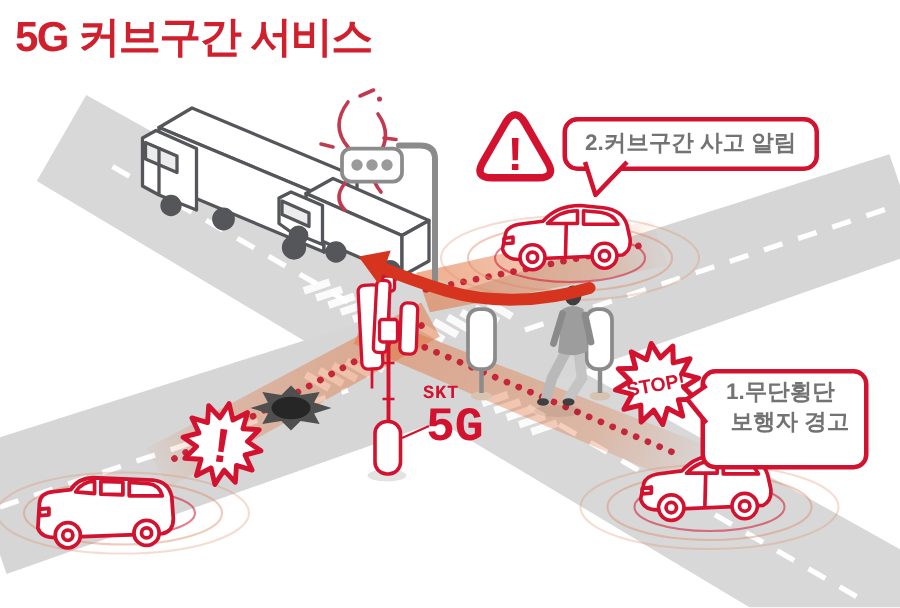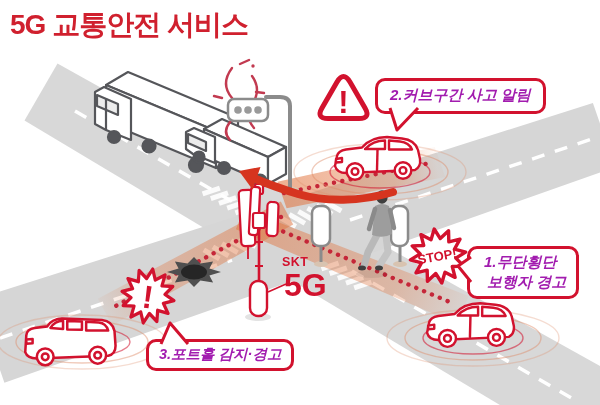--- a/index.html
+++ b/index.html
@@ -2,27 +2,27 @@
 <html><head>
 <meta charset="utf-8">
 <style>
   html,body{margin:0;padding:0;background:#fff;}
   .stage{position:relative;width:600px;height:405px;background:#fff;overflow:hidden;
          font-family:"Liberation Sans","DejaVu Sans",sans-serif;}
   .stage svg.scene{position:absolute;left:0;top:0;}
   .page-title{position:absolute;left:10px;top:6px;font-size:28px;font-weight:800;
               color:#d0202e;letter-spacing:-1px;z-index:5;}
   .bubble{position:absolute;background:#fff;border:3px solid #d2122e;border-radius:10px;
-          color:#a21caf;font-weight:700;font-size:15px;white-space:nowrap;z-index:6;font-style:italic;}
+          color:#737373;font-weight:700;font-size:15px;white-space:nowrap;z-index:6;}
   .bubble .tail{position:absolute;overflow:visible;}
   .bubble-curve{left:375px;top:78px;padding:5px 12px 6px 12px;}
-  .bubble-jaywalk{left:467px;top:246px;padding:3px 10px 5px 14px;line-height:1.3;}
+  .bubble-jaywalk{left:467px;top:246px;padding:3px 10px 19px 14px;line-height:1.3;}
   .bubble-jaywalk .l2{margin-left:3px;}
   .bubble-pothole{left:146px;top:339px;padding:3px 10px 4px 10px;font-size:14.5px;}
-  .skt-label{position:absolute;left:282px;top:256px;color:#d2122e;line-height:1;z-index:5;}
+  .skt-label{position:absolute;left:282px;top:256px;color:#d2122e;line-height:1;z-index:5;font-family:Liberation Mono, monospace;}
   .skt-label .brand{display:block;font-size:12.5px;font-weight:800;letter-spacing:0.5px;}
   .skt-label .tech{display:block;font-size:32px;font-weight:800;margin:0 0 0 2px;}
   svg text{font-family:"Liberation Sans","DejaVu Sans",sans-serif;}
 </style>
 </head>
 <body>
 
 <div class="stage">
 
 <svg class="scene" width="600" height="405" viewBox="0 0 600 405">
@@ -213,21 +213,21 @@
     <use href="#star12" transform="translate(438,256) rotate(-8) scale(0.9,0.88)" fill="#fff" stroke="#d2122e" stroke-width="3.8" stroke-linejoin="round"></use>
     <text x="437" y="261" text-anchor="middle" font-size="13" font-weight="800" fill="#d2122e" transform="rotate(-10 437 256)">STOP!</text>
   </g>
 
   <g>
     <use href="#star12" transform="translate(148,296) rotate(10) scale(0.85,0.88)" fill="#fff" stroke="#d2122e" stroke-width="3.8" stroke-linejoin="round"></use>
     <text x="148" y="308" text-anchor="middle" font-size="32" font-weight="800" fill="#d2122e" transform="rotate(8 148 296)">!</text>
   </g>
 </svg>
 
-<div class="page-title">5G 교통안전 서비스</div>
+<div class="page-title">5G 커브구간 서비스</div>
 
 <div class="skt-label">
   <span class="brand">SKT</span>
   <span class="tech">5G</span>
 </div>
 
 <div class="bubble bubble-curve">
   <span>2.커브구간 사고 알림</span>
   <svg class="tail" style="left:8px;bottom:-21px" width="36" height="24" viewBox="0 0 36 24">
     <path d="M4,0 L11,22 L32,0" fill="#fff" stroke="#d2122e" stroke-width="3" stroke-linejoin="round"></path>
@@ -235,20 +235,14 @@
 </div>
 
 <div class="bubble bubble-jaywalk">
   <div>1.무단횡단</div>
   <div class="l2">보행자 경고</div>
   <svg class="tail" style="left:-14px;top:6px" width="17" height="30" viewBox="0 0 17 30">
     <path d="M15,2 L2,11 L15,27" fill="#fff" stroke="#d2122e" stroke-width="3" stroke-linejoin="round"></path>
   </svg>
 </div>
 
-<div class="bubble bubble-pothole">
-  <span>3.포트홀 감지·경고</span>
-  <svg class="tail" style="left:8px;top:-21px" width="34" height="24" viewBox="0 0 34 24">
-    <path d="M4,23 L13,2 L31,23" fill="#fff" stroke="#d2122e" stroke-width="3" stroke-linejoin="round"></path>
-  </svg>
-</div>
 
 </div>
 
 </body></html>

